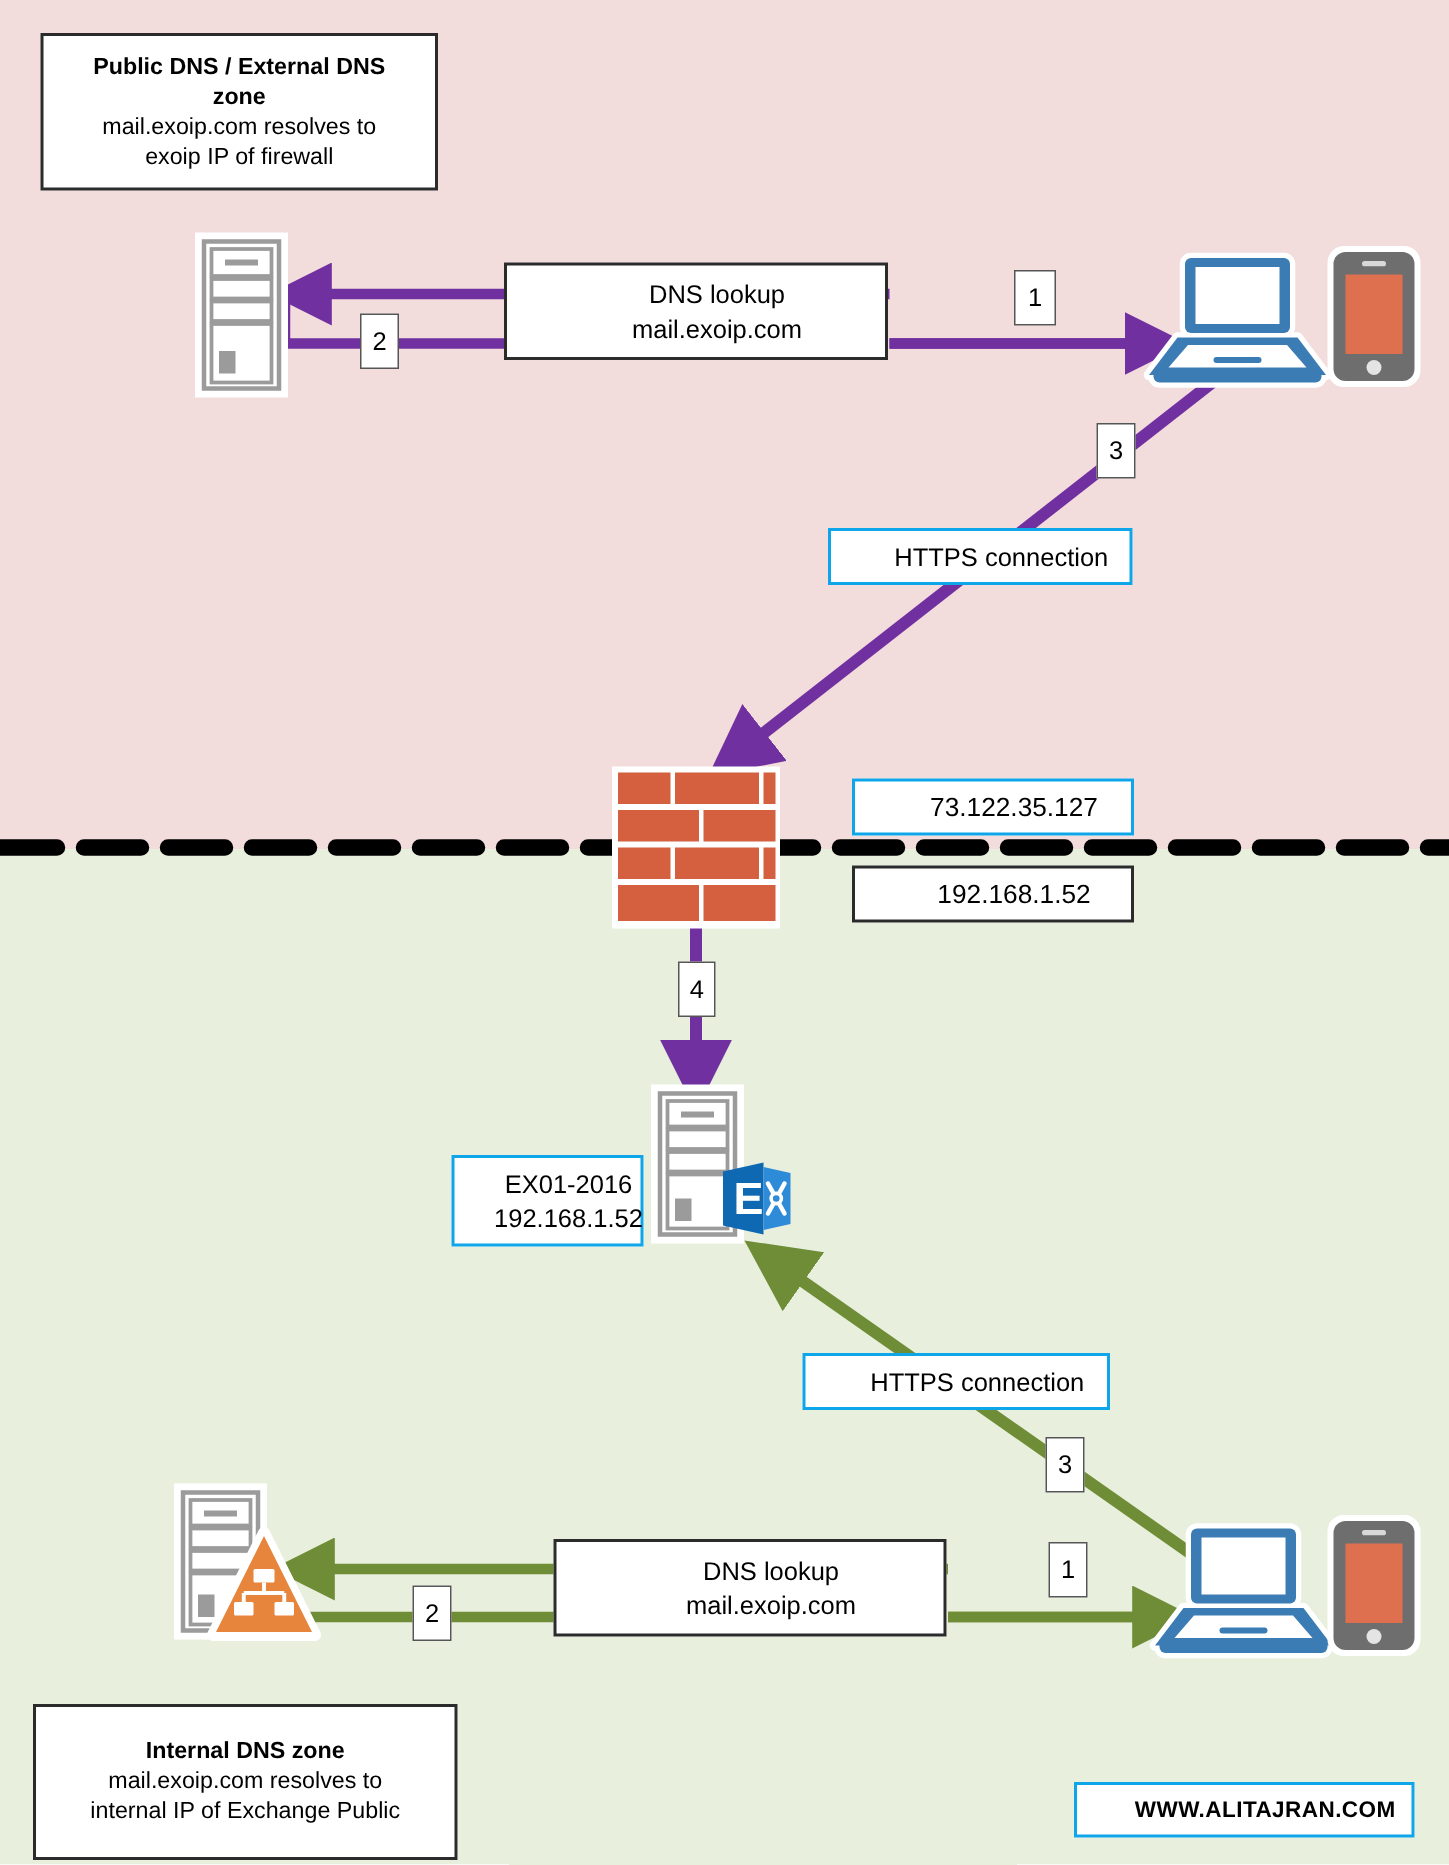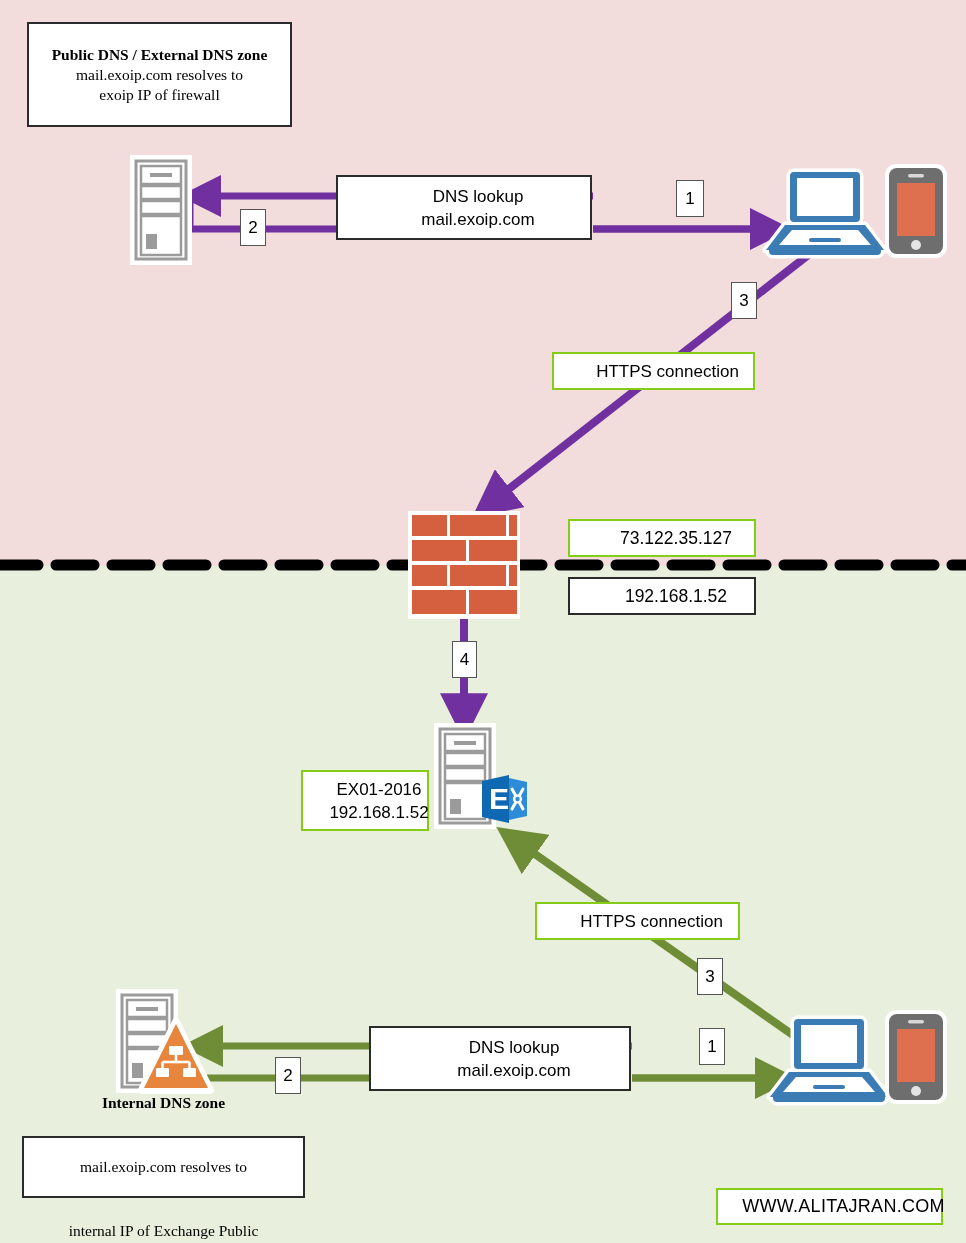--- a/index.html
+++ b/index.html
@@ -8,38 +8,38 @@
 
   .zone{position:absolute;left:0;width:966px;}
   #zone-external{top:0;height:566px;background:#f3dcdc;}
   #zone-internal{top:566px;height:677px;background:#e8f0dd;}
 
   #border-line{position:absolute;left:0;top:557px;width:966px;height:16px;}
 
   .nodebox{position:absolute;background:#ffffff;border:2px solid #2b2b2b;
            box-sizing:border-box;display:flex;align-items:center;justify-content:center;
            text-align:center;color:#000;padding-left:28px;}
-  .nodebox.gray{border:2px solid #84cc16;}
-
-  .legend{font-size:15.5px;line-height:20px;padding:6px 14px;flex-direction:column;font-family:Liberation Serif, serif;}
+  .nodebox.gray{border:2px solid #0ea5e9;}
+
+  .legend{font-size:15.5px;line-height:20px;padding:6px 14px;flex-direction:column;}
   .legend .ttl{font-weight:bold;}
 
   .labelbox{font-size:17px;line-height:23px;}
   .ipbox{font-size:17.5px;margin-left:32px;}
 
   .numbox{position:absolute;background:#ffffff;border:1.5px solid #555;
           box-sizing:border-box;display:flex;align-items:center;justify-content:center;
           font-size:17px;color:#000;z-index:60;}
 
   svg.layer{position:absolute;left:0;top:0;width:966px;height:1243px;
             overflow:visible;pointer-events:none;}
   .arrows{z-index:10;}
   .icons{z-index:20;}
 
-  #watermark{font-size:18px;letter-spacing:.3px;}
+  #watermark{font-size:15px;letter-spacing:.3px;font-weight:bold;}
 </style>
 </head>
 <body>
 
 <div id="stage">
 
   <div class="zone" id="zone-external"></div>
   <div class="zone" id="zone-internal"></div>
 
   <svg id="border-line" viewBox="0 0 966 16">
@@ -244,21 +244,21 @@
   <div class="nodebox labelbox gray" style="left:535px;top:902px;width:205px;height:38px;z-index:50;">
     <span>HTTPS connection</span>
   </div>
 
   <div class="nodebox labelbox" style="left:369px;top:1026px;width:262px;height:65px;
        flex-direction:column;z-index:50;">
     <div>DNS lookup</div>
     <div>mail.exoip.com</div>
   </div>
 
-  <div class="nodebox legend" style="left:22px;top:1136px;width:283px;height:62px;z-index:50;gap:44px;">
+  <div class="nodebox legend" style="left:22px;top:1136px;width:283px;height:104px;z-index:50;">
     <div class="ttl">Internal DNS zone</div>
     <div>mail.exoip.com resolves to</div>
     <div>internal IP of Exchange Public</div>
   </div>
 
   <div class="nodebox gray" id="watermark" style="left:716px;top:1188px;width:227px;height:37px;z-index:50;">
     <span>WWW.ALITAJRAN.COM</span>
   </div>
 
   <div class="numbox" style="left:676px;top:180px;width:28px;height:37px;">

